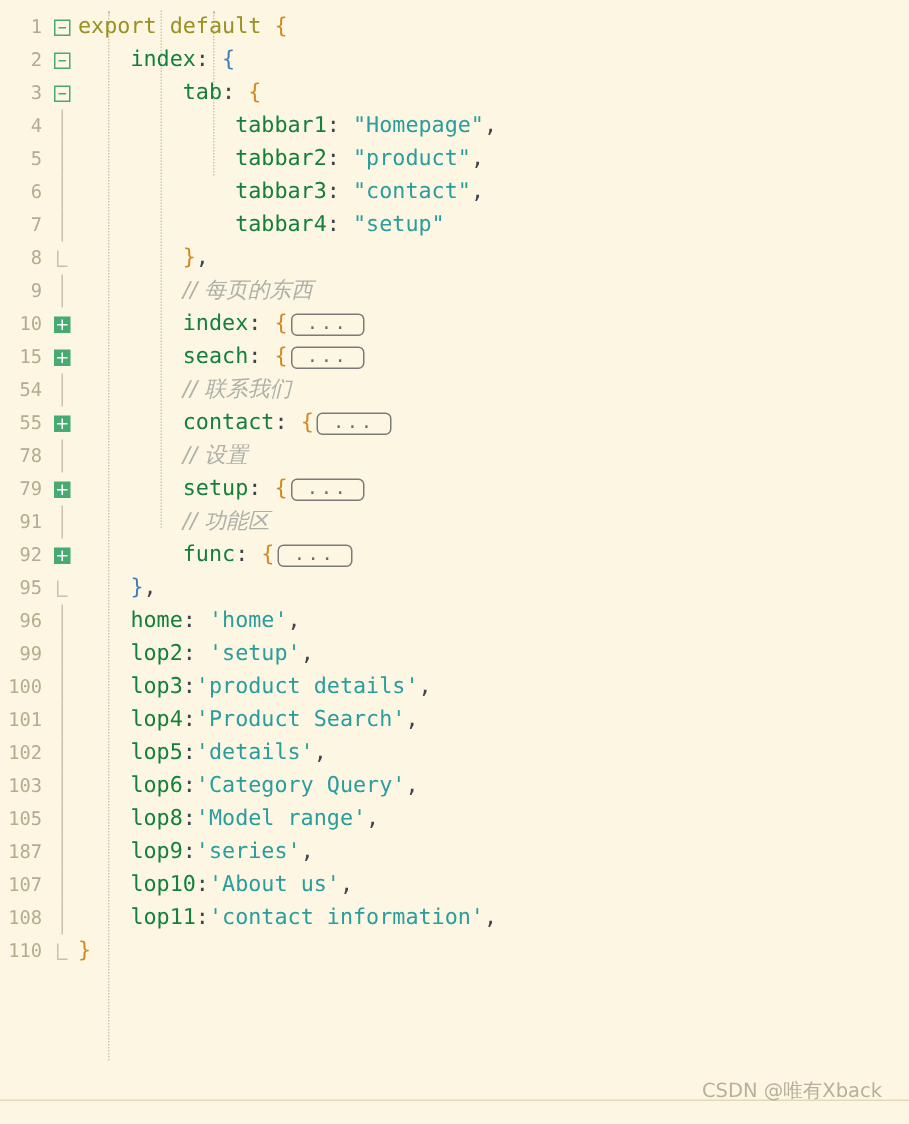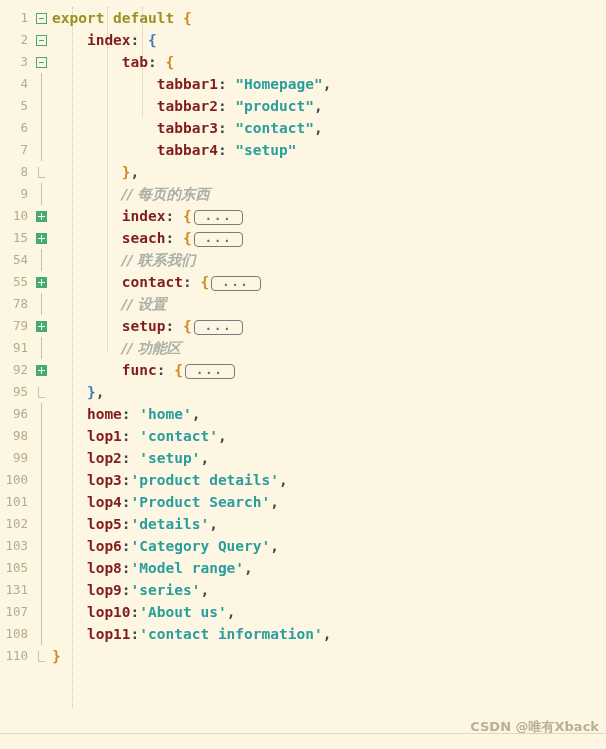--- a/index.html
+++ b/index.html
@@ -93,40 +93,39 @@
     border-left: 1px solid #c8c0a8;
     border-bottom: 1px solid #c8c0a8;
     margin-bottom: 0px;
     align-self: flex-start;
   }
 
   .content {
     flex: 1;
     position: relative;
     padding-left: 2px;
-    font-weight: bold;
   }
 
   
   .guides {
     position: absolute;
     top: 7px;
     left: 50px;
     bottom: 0;
     pointer-events: none;
   }
   .guide {
     position: absolute;
     top: 0;
     width: 0;
     border-left: 1px dotted #cfc6ab;
   }
 
   .tok-kw      { color: #9a9122; }
-  .tok-prop    { color: #7f1d1d; }
+  .tok-prop    { color: #15803d; }
   .tok-str     { color: #2a9d9d; }
   .tok-punct   { color: #3f4450; }
   .tok-brace   { color: #d08a23; }
   .tok-brace2  { color: #3f7fb8; }
   .tok-comment { color: #adb0a8; font-style: italic; font-family: "DejaVu Sans", sans-serif; margin-top: 16px; }
 
   .fold-box {
     display: inline-block;
     border: 1px solid #7a7a7a;
     border-radius: 4px;
@@ -145,27 +144,26 @@
   .footer-rule {
     position: absolute;
     left: 0; right: 0;
     top: 733px;
     height: 1px;
     background: #e3d9ba;
   }
 
   .watermark {
     position: absolute;
-    right: 7px;
+    right: 18px;
     top: 718px;
     font-family: "DejaVu Sans", sans-serif;
     font-size: 13px;
     color: #b9b09a;
     user-select: none;
-    font-weight: bold;
   }
 </style>
 </head>
 <body>
 
 <div class="editor">
   <div class="guides">
     <div class="guide" style="left:22px;  height:700px;"></div>
     <div class="guide" style="left:57px;  height:345px;"></div>
     <div class="guide" style="left:92px;  height:110px;"></div>
@@ -183,28 +181,27 @@
       <div class="code-line"><div class="gutter">10</div><div class="foldcol"><div class="fold-plus"></div></div><div class="content"><span>        </span><span class="tok-prop">index</span><span class="tok-punct">: </span><span class="tok-brace">{</span><span class="fold-box">...</span></div></div>
       <div class="code-line"><div class="gutter">15</div><div class="foldcol"><div class="fold-plus"></div></div><div class="content"><span>        </span><span class="tok-prop">seach</span><span class="tok-punct">: </span><span class="tok-brace">{</span><span class="fold-box">...</span></div></div>
       <div class="code-line"><div class="gutter">54</div><div class="foldcol"><div class="fold-line"></div></div><div class="content"><span>        </span><span class="tok-comment">// 联系我们</span></div></div>
       <div class="code-line"><div class="gutter">55</div><div class="foldcol"><div class="fold-plus"></div></div><div class="content"><span>        </span><span class="tok-prop">contact</span><span class="tok-punct">: </span><span class="tok-brace">{</span><span class="fold-box">...</span></div></div>
       <div class="code-line"><div class="gutter">78</div><div class="foldcol"><div class="fold-line"></div></div><div class="content"><span>        </span><span class="tok-comment">// 设置</span></div></div>
       <div class="code-line"><div class="gutter">79</div><div class="foldcol"><div class="fold-plus"></div></div><div class="content"><span>        </span><span class="tok-prop">setup</span><span class="tok-punct">: </span><span class="tok-brace">{</span><span class="fold-box">...</span></div></div>
       <div class="code-line"><div class="gutter">91</div><div class="foldcol"><div class="fold-line"></div></div><div class="content"><span>        </span><span class="tok-comment">// 功能区</span></div></div>
       <div class="code-line"><div class="gutter">92</div><div class="foldcol"><div class="fold-plus"></div></div><div class="content"><span>        </span><span class="tok-prop">func</span><span class="tok-punct">: </span><span class="tok-brace">{</span><span class="fold-box">...</span></div></div>
       <div class="code-line"><div class="gutter">95</div><div class="foldcol"><div class="fold-end"></div></div><div class="content"><span>    </span><span class="tok-brace2">}</span><span class="tok-punct">,</span></div></div>
       <div class="code-line"><div class="gutter">96</div><div class="foldcol"><div class="fold-line"></div></div><div class="content"><span>    </span><span class="tok-prop">home</span><span class="tok-punct">: </span><span class="tok-str">'home'</span><span class="tok-punct">,</span></div></div>
-      <div class="code-line"><div class="gutter">98</div><div class="foldcol"><div class="fold-line"></div></div><div class="content"><span>    </span><span class="tok-prop">lop1</span><span class="tok-punct">: </span><span class="tok-str">'contact'</span><span class="tok-punct">,</span></div></div>
       <div class="code-line"><div class="gutter">99</div><div class="foldcol"><div class="fold-line"></div></div><div class="content"><span>    </span><span class="tok-prop">lop2</span><span class="tok-punct">: </span><span class="tok-str">'setup'</span><span class="tok-punct">,</span></div></div>
       <div class="code-line"><div class="gutter">100</div><div class="foldcol"><div class="fold-line"></div></div><div class="content"><span>    </span><span class="tok-prop">lop3</span><span class="tok-punct">:</span><span class="tok-str">'product details'</span><span class="tok-punct">,</span></div></div>
       <div class="code-line"><div class="gutter">101</div><div class="foldcol"><div class="fold-line"></div></div><div class="content"><span>    </span><span class="tok-prop">lop4</span><span class="tok-punct">:</span><span class="tok-str">'Product Search'</span><span class="tok-punct">,</span></div></div>
       <div class="code-line"><div class="gutter">102</div><div class="foldcol"><div class="fold-line"></div></div><div class="content"><span>    </span><span class="tok-prop">lop5</span><span class="tok-punct">:</span><span class="tok-str">'details'</span><span class="tok-punct">,</span></div></div>
       <div class="code-line"><div class="gutter">103</div><div class="foldcol"><div class="fold-line"></div></div><div class="content"><span>    </span><span class="tok-prop">lop6</span><span class="tok-punct">:</span><span class="tok-str">'Category Query'</span><span class="tok-punct">,</span></div></div>
       <div class="code-line"><div class="gutter">105</div><div class="foldcol"><div class="fold-line"></div></div><div class="content"><span>    </span><span class="tok-prop">lop8</span><span class="tok-punct">:</span><span class="tok-str">'Model range'</span><span class="tok-punct">,</span></div></div>
-      <div class="code-line"><div class="gutter">131</div><div class="foldcol"><div class="fold-line"></div></div><div class="content"><span>    </span><span class="tok-prop">lop9</span><span class="tok-punct">:</span><span class="tok-str">'series'</span><span class="tok-punct">,</span></div></div>
+      <div class="code-line"><div class="gutter">187</div><div class="foldcol"><div class="fold-line"></div></div><div class="content"><span>    </span><span class="tok-prop">lop9</span><span class="tok-punct">:</span><span class="tok-str">'series'</span><span class="tok-punct">,</span></div></div>
       <div class="code-line"><div class="gutter">107</div><div class="foldcol"><div class="fold-line"></div></div><div class="content"><span>    </span><span class="tok-prop">lop10</span><span class="tok-punct">:</span><span class="tok-str">'About us'</span><span class="tok-punct">,</span></div></div>
       <div class="code-line"><div class="gutter">108</div><div class="foldcol"><div class="fold-line"></div></div><div class="content"><span>    </span><span class="tok-prop">lop11</span><span class="tok-punct">:</span><span class="tok-str">'contact information'</span><span class="tok-punct">,</span></div></div>
       <div class="code-line"><div class="gutter">110</div><div class="foldcol"><div class="fold-end"></div></div><div class="content"><span></span><span class="tok-brace">}</span></div></div>
     </div>
 </div>
 
 <div class="footer-rule"></div>
 <div class="watermark">CSDN @唯有Xback</div>
 
 </body></html>

